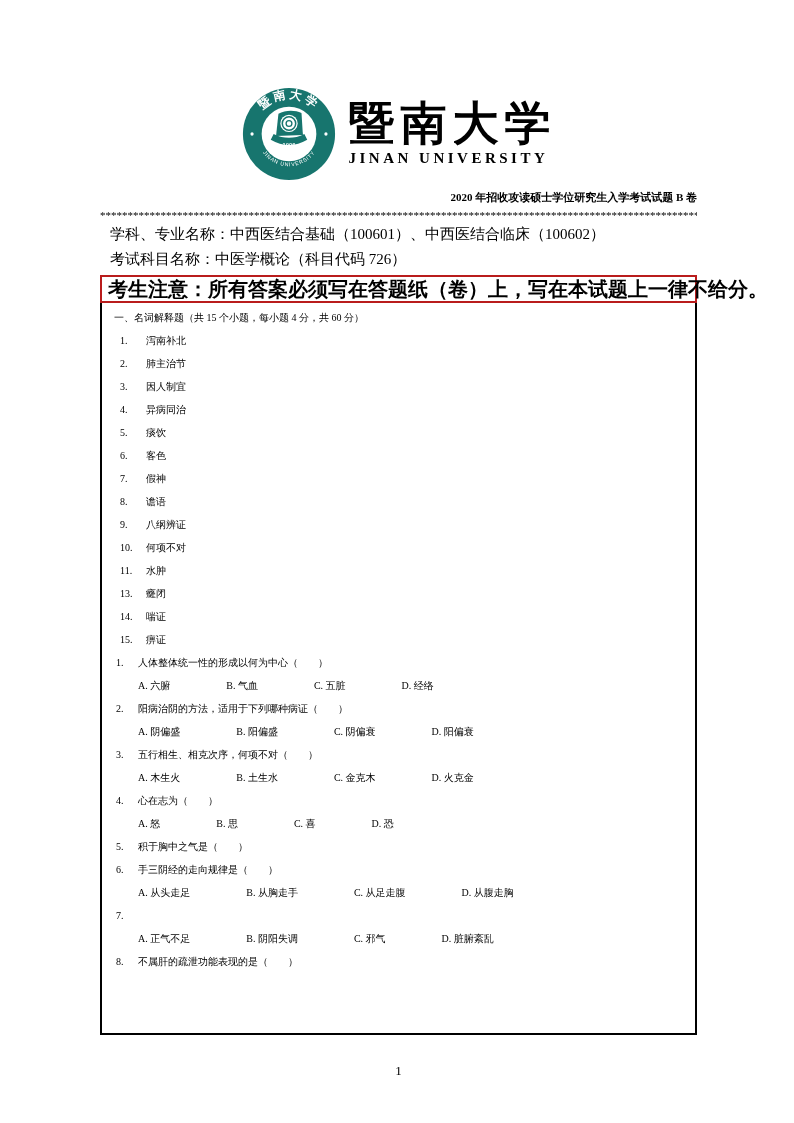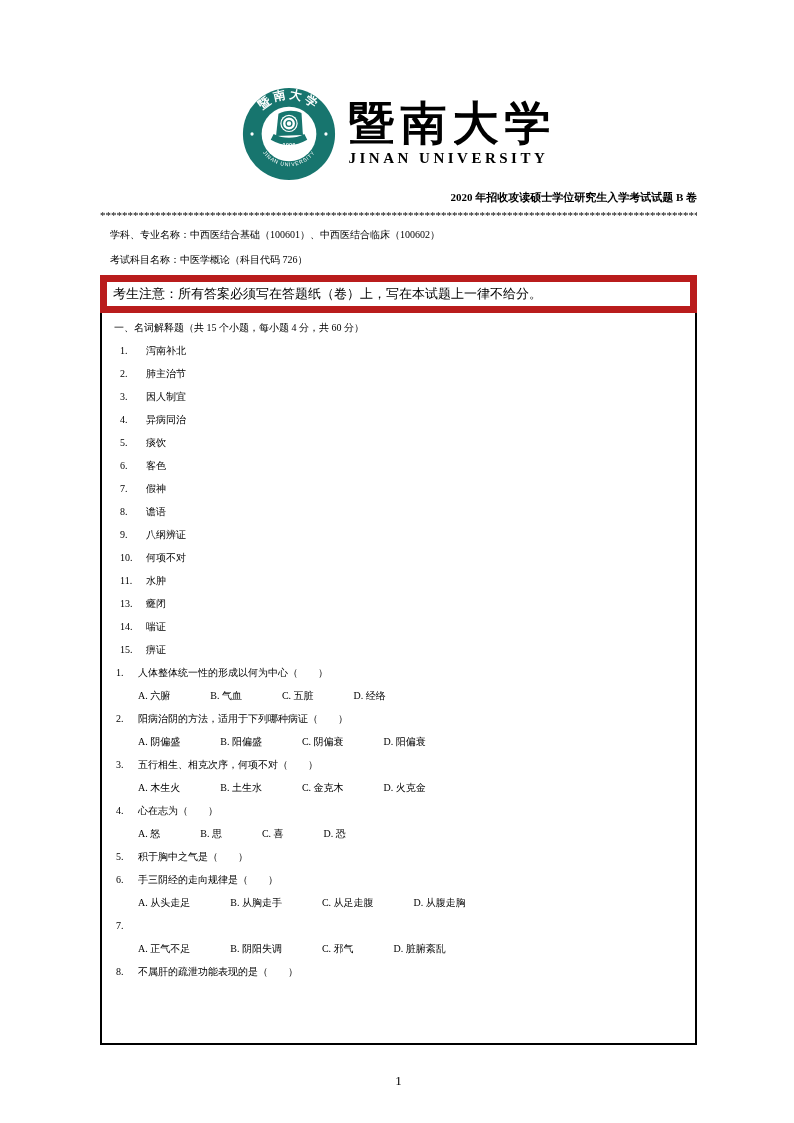--- a/index.html
+++ b/index.html
@@ -15,44 +15,44 @@
 
   
   .logo-row { display:flex; justify-content:center; align-items:center; gap:12px; }
   .seal-wrap { width:96px; height:96px; flex:0 0 auto; }
   .wordmark { display:flex; flex-direction:column; align-items:flex-start; }
   .wordmark-cn { font-size:46px; font-weight:bold; line-height:1.02; letter-spacing:6px; font-family:"Liberation Serif","DejaVu Serif",serif; }
   .wordmark-en { font-size:15px; font-weight:bold; letter-spacing:3.5px; margin-top:2px; }
 
   .exam-title { text-align:right; font-size:11px; font-weight:bold; margin-top:8px; white-space:nowrap; }
   .stars { font-size:11px; line-height:13px; margin-top:4px; white-space:nowrap; overflow:hidden; width:100%; }
-  .meta-line { font-size:10px; line-height:25px; padding-left:10px; white-space:nowrap; }
+  .meta-line { font-size:15px; line-height:25px; padding-left:10px; white-space:nowrap; }
 
   
   .notice-box {
-    border:7px solid #b91c1c;
-    font-weight:normal; font-size:13px; line-height:20px;
+    border:2px solid #b91c1c;
+    font-weight:bold; font-size:20px; line-height:20px;
     padding:2px 6px; margin-top:3px; white-space:nowrap;
   }
   .questions-box {
     border:2px solid #000; border-top:none;
     padding:3px 8px 8px 12px;
     font-size:10px;
     min-height:732px;
   }
 
   .line { line-height:23px; }
   .section-title { line-height:23px; white-space:nowrap; }
 
   .term-line { display:flex; }
   .term-line .num { flex:0 0 32px; padding-left:6px; }
 
   .q-stem { display:flex; }
   .q-stem .num { flex:0 0 24px; padding-left:2px; }
-  .q-options { display:flex; padding-left:24px; gap:40px; white-space:nowrap; }
+  .q-options { display:flex; padding-left:24px; gap:56px; white-space:nowrap; }
 
   .page-num { text-align:center; margin-top:28px; font-size:13px; }
 </style>
 </head>
 <body>
 
 <div class="page">
 
   <div class="logo-row">
     <div class="seal-wrap">

